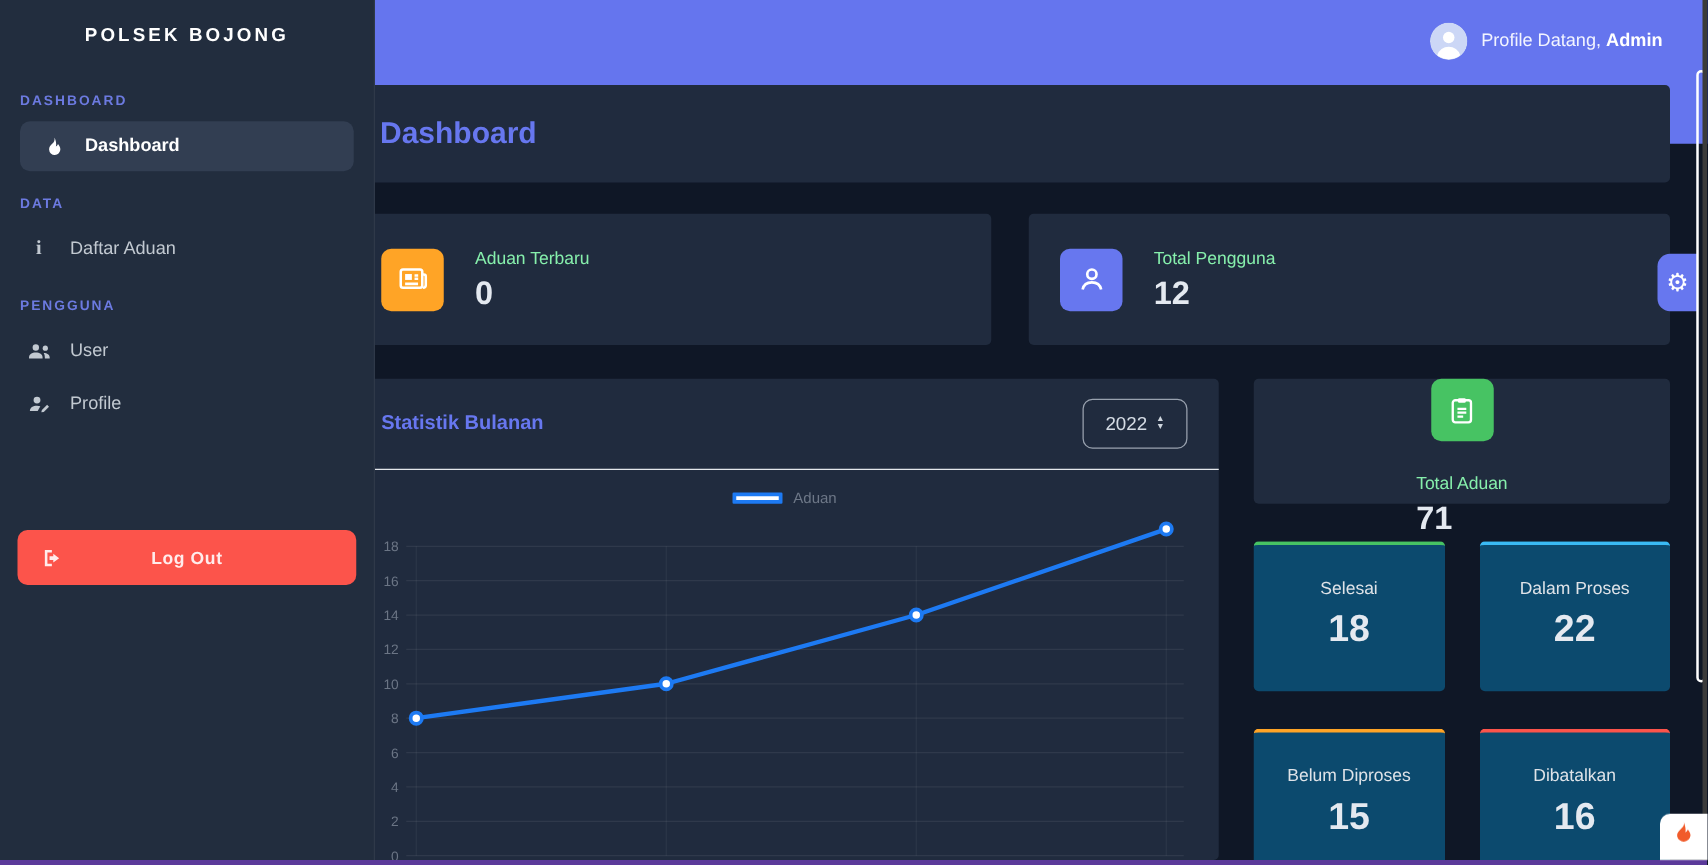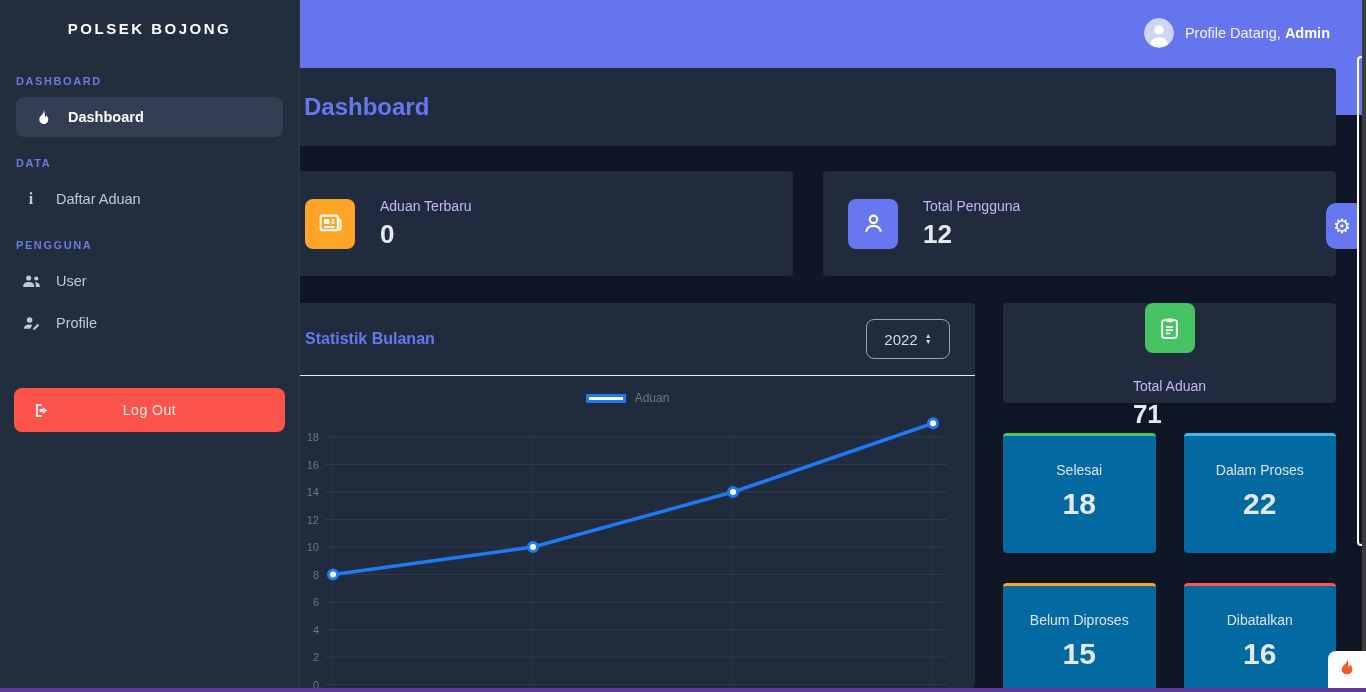--- a/index.html
+++ b/index.html
@@ -12,24 +12,24 @@
   .brand { padding:20px 10px 0; text-align:center; color:#fff; font-weight:bold;
            font-size:15px; letter-spacing:2.5px; height:55px; }
   .section-label { margin:20px 16px 10px; font-size:11px; font-weight:bold;
                    letter-spacing:1.6px; color:#6c7ae0; }
   .nav-item { display:flex; align-items:center; gap:14px; height:40px; margin:2px 0;
               padding-left:20px; color:#c2c9d1; font-size:14.5px; cursor:pointer; }
   .nav-item .nav-icon { width:22px; display:flex; justify-content:center; align-items:center; }
   .nav-item.active { margin:0 16px; padding-left:16px; background:#323e52;
                      border-radius:8px; color:#fff; font-weight:bold; }
   .info-glyph { font-family:"Liberation Serif", serif; font-weight:bold; font-size:16px; color:#c2c9d1; }
-  .logout-btn { position:absolute; left:14px; right:14px; top:388px; height:44px;
+  .logout-btn { position:absolute; left:14px; right:14px; top:424px; height:44px;
                 background:#fc544b; border:none; border-radius:8px; color:#ffecec;
                 font-size:14px; display:flex; align-items:center; cursor:pointer;
-                font-family:"Liberation Sans", sans-serif; }
+                font-family:"Liberation Sans", sans-serif;font-weight:bold; }
   .logout-btn .lo-icon { margin-left:20px; display:flex; }
   .logout-btn .lo-label { flex:1; text-align:center; margin-right:35px; letter-spacing:0.5px; }
 
   
   .main { margin-left:250px; width:1116px; height:692px; position:relative; }
   .topbar { height:115px; background:#6575ee; position:relative; }
   .hamburger { position:absolute; left:32px; top:26px; width:15px; cursor:pointer; }
   .hamburger div { height:3px; background:rgba(255,255,255,0.8); margin-bottom:3px; border-radius:1px; }
   .user-area { position:absolute; right:36px; top:18px; display:flex; align-items:center; gap:11px; }
   .welcome { color:#f2f4ff; font-size:14.5px; }
@@ -38,21 +38,21 @@
 
   .content { position:relative; margin-top:-47px; padding:0 30px; }
   .card { background:#202b3e; border-radius:4px; }
   .title-card { height:78px; display:flex; align-items:center; padding-left:24px; }
   .page-title { color:#6777ef; font-size:24px; font-weight:bold; }
 
   .stats-row { display:flex; gap:30px; margin-top:25px; }
   .stat-card { flex:1; height:105px; display:flex; align-items:center; padding:0 25px; gap:25px; }
   .stat-icon { width:50px; height:50px; border-radius:8px; display:flex;
                align-items:center; justify-content:center; flex:none; }
-  .stat-label { font-size:14px; color:#c4b5fd; margin-bottom:5px; }
+  .stat-label { font-size:14px; color:#86efac; margin-bottom:5px; }
   .stat-value { font-size:26px; font-weight:bold; color:#e4e9f0; }
 
   .content-row { display:flex; gap:28px; margin-top:27px; align-items:flex-start; }
 
   .chart-card { width:695px; }
   .chart-header { display:flex; align-items:center; justify-content:space-between;
                   padding:32px 25px; border-bottom:1px solid #e4e7eb; height:73px; }
   .chart-title { color:#6777ef; font-size:16px; font-weight:bold; }
   .year-select { width:84px; height:40px; border:1px solid #99a2af; border-radius:8px;
                  display:flex; align-items:center; justify-content:center; gap:7px;
@@ -60,21 +60,21 @@
   .sel-arrows { display:flex; flex-direction:column; font-size:7px; line-height:6px; color:#cfd6de; }
   .chart-body { padding:14px 25px 0; }
   .legend-row { display:flex; align-items:center; justify-content:center; gap:9px; height:16px; }
   .legend-swatch { width:40px; height:9px; background:#fff; border:3px solid #1d7af3; border-radius:1px; }
   .legend-label { color:#6d7787; font-size:12px; }
   #chart-svg { display:block; margin-top:6px; }
 
   .right-col { flex:1; }
   .total-card { height:100px; display:flex; align-items:center; padding:0 25px; gap:25px;flex-direction:column; }
   .mini-grid { display:grid; grid-template-columns:1fr 1fr; gap:30px 28px; margin-top:30px; }
-  .mini-card { height:120px; border-top:3px solid; border-radius:4px; background:#0369a1;
+  .mini-card { height:120px; border-top:3px solid; border-radius:4px; background:#0c4a6e;
                text-align:center; }
   .mini-label { margin-top:26px; font-size:14px; color:#dfe3e8; }
   .mini-value { margin-top:9px; font-size:30px; font-weight:bold; color:#e4e9f0; }
 
   
   .gear-btn { position:fixed; right:8px; top:203px; width:32px; height:46px; background:#6777ef;
               border-radius:10px 0 0 10px; display:flex; align-items:center; justify-content:center;
               color:#fff; font-size:20px; cursor:pointer; z-index:40; }
   .window-edge { position:fixed; right:0; top:0; width:4px; height:692px; background:#3b3b3b; z-index:70; }
   .scroll-thumb { position:fixed; right:1px; top:56px; width:8px; height:490px;

